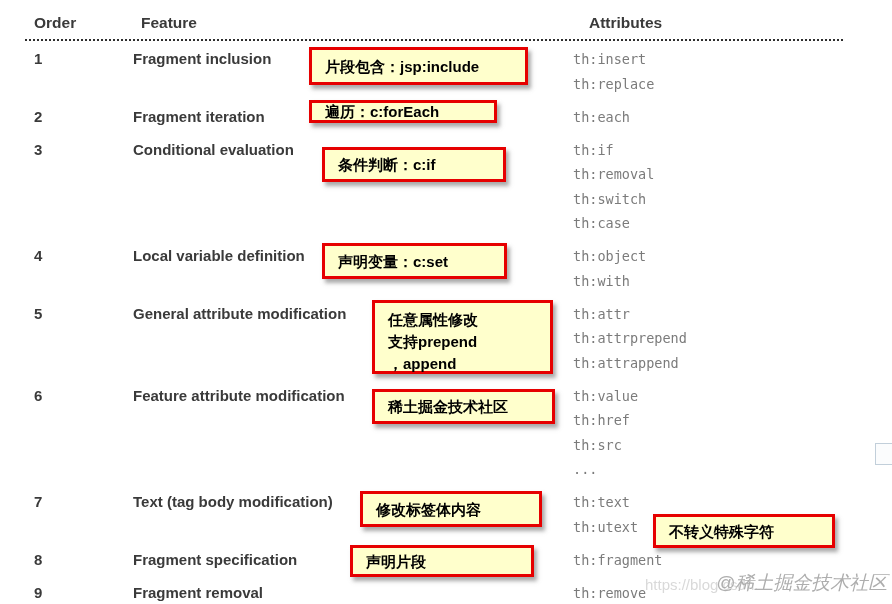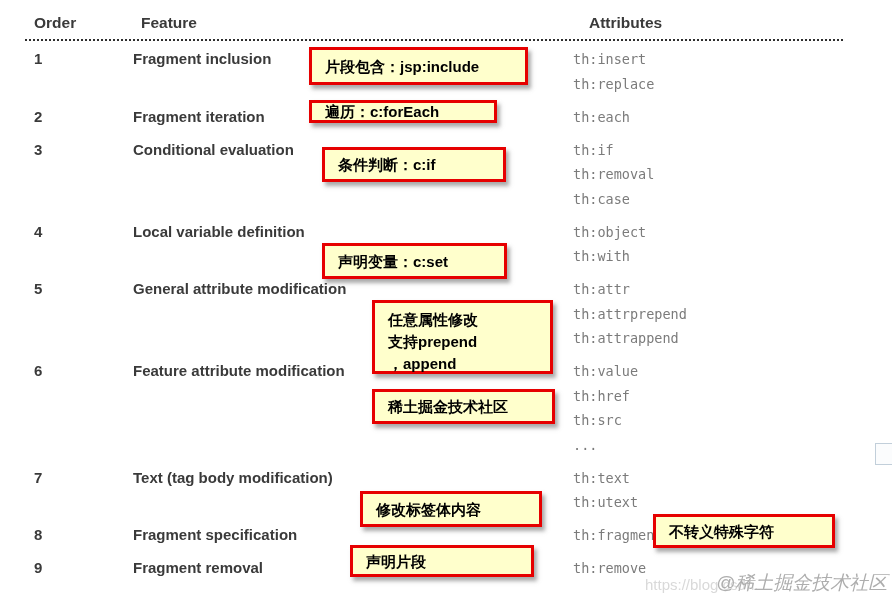--- a/index.html
+++ b/index.html
@@ -87,20 +87,21 @@
         <div class="cell-attrs">
           <div class="attr-line">th:each</div>
         </div>
       </div>
       <div class="trow">
         <div class="cell-order">3</div>
         <div class="cell-feature">Conditional evaluation</div>
         <div class="cell-attrs">
           <div class="attr-line">th:if</div>
           <div class="attr-line">th:removal</div>
+          <div class="attr-line">th:switch</div>
           <div class="attr-line">th:case</div>
         </div>
       </div>
       <div class="trow">
         <div class="cell-order">4</div>
         <div class="cell-feature">Local variable definition</div>
         <div class="cell-attrs">
           <div class="attr-line">th:object</div>
           <div class="attr-line">th:with</div>
         </div>

